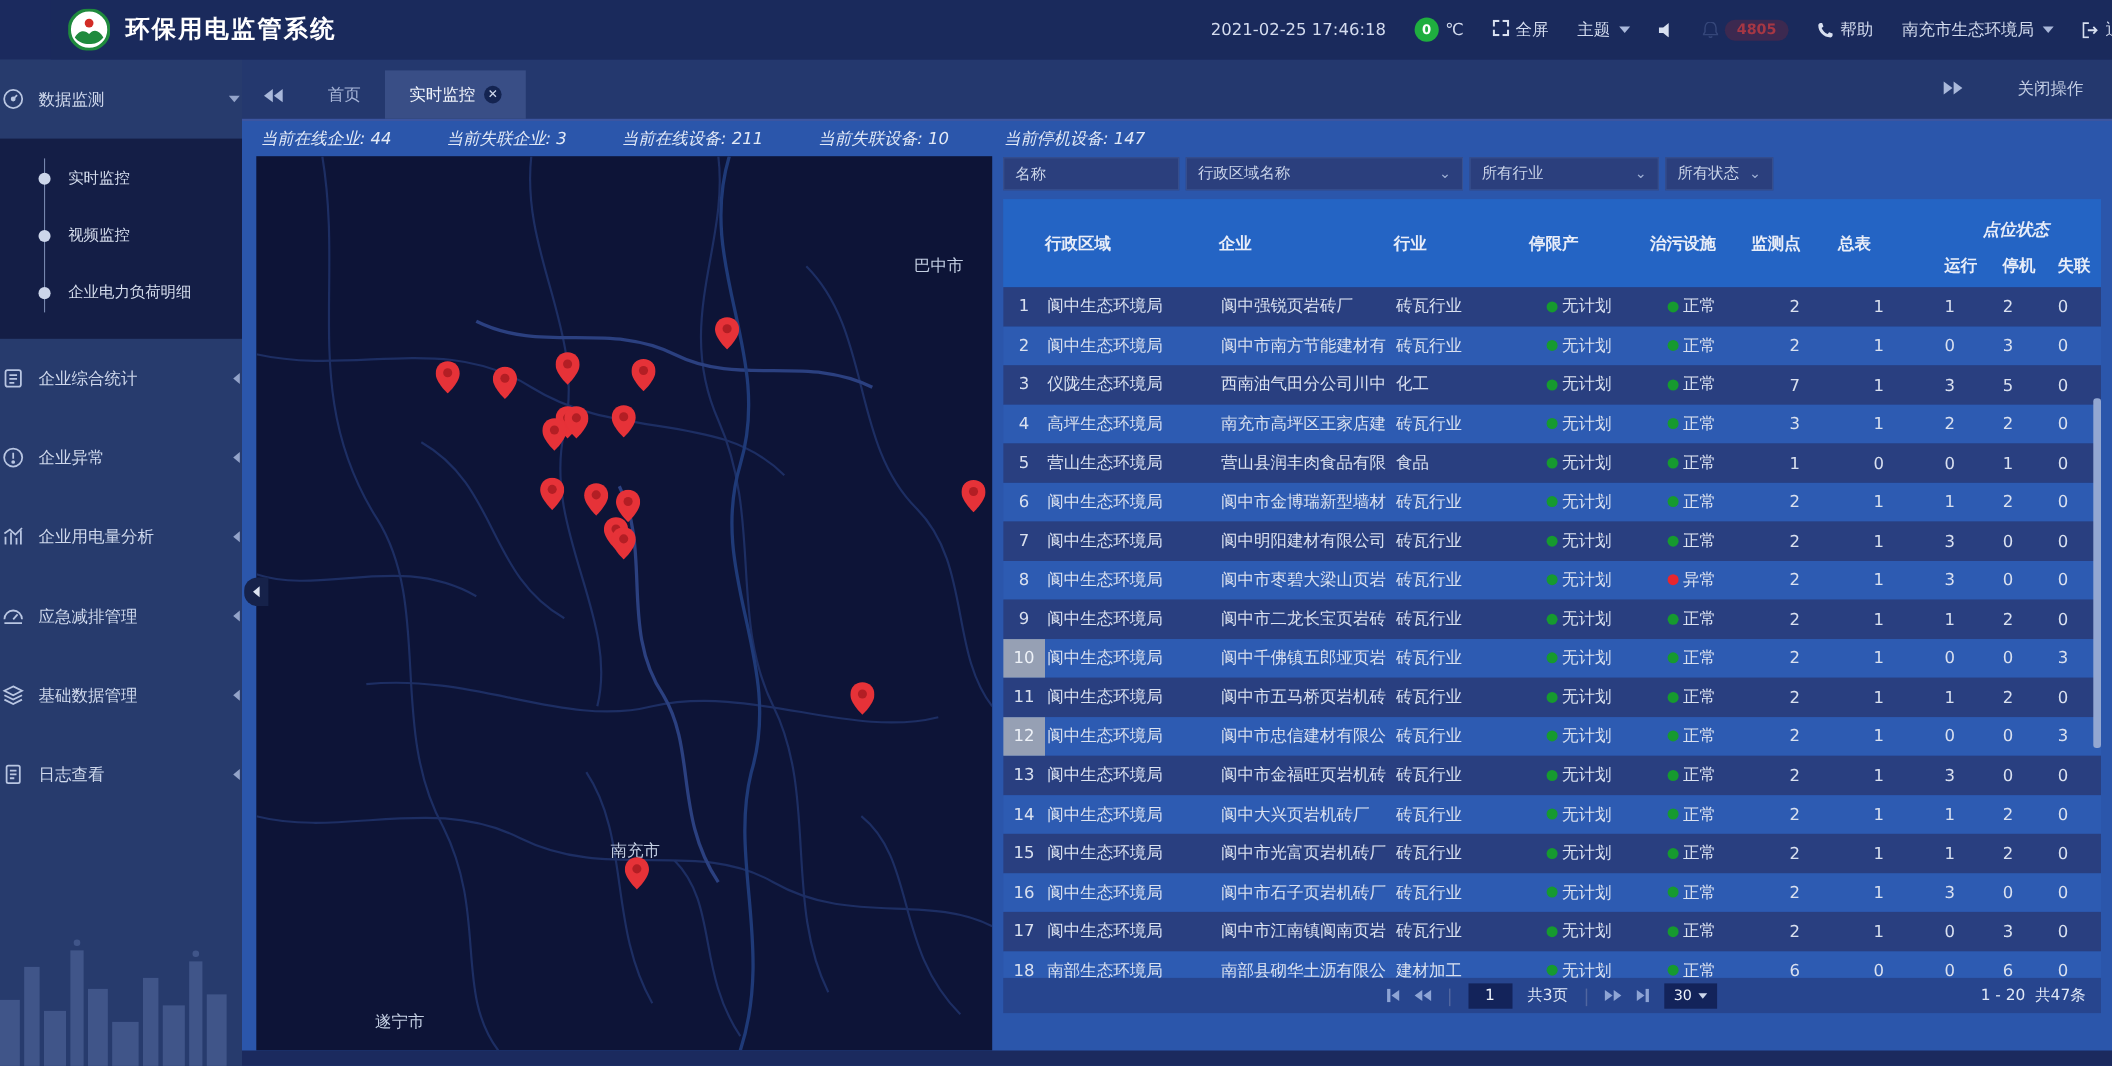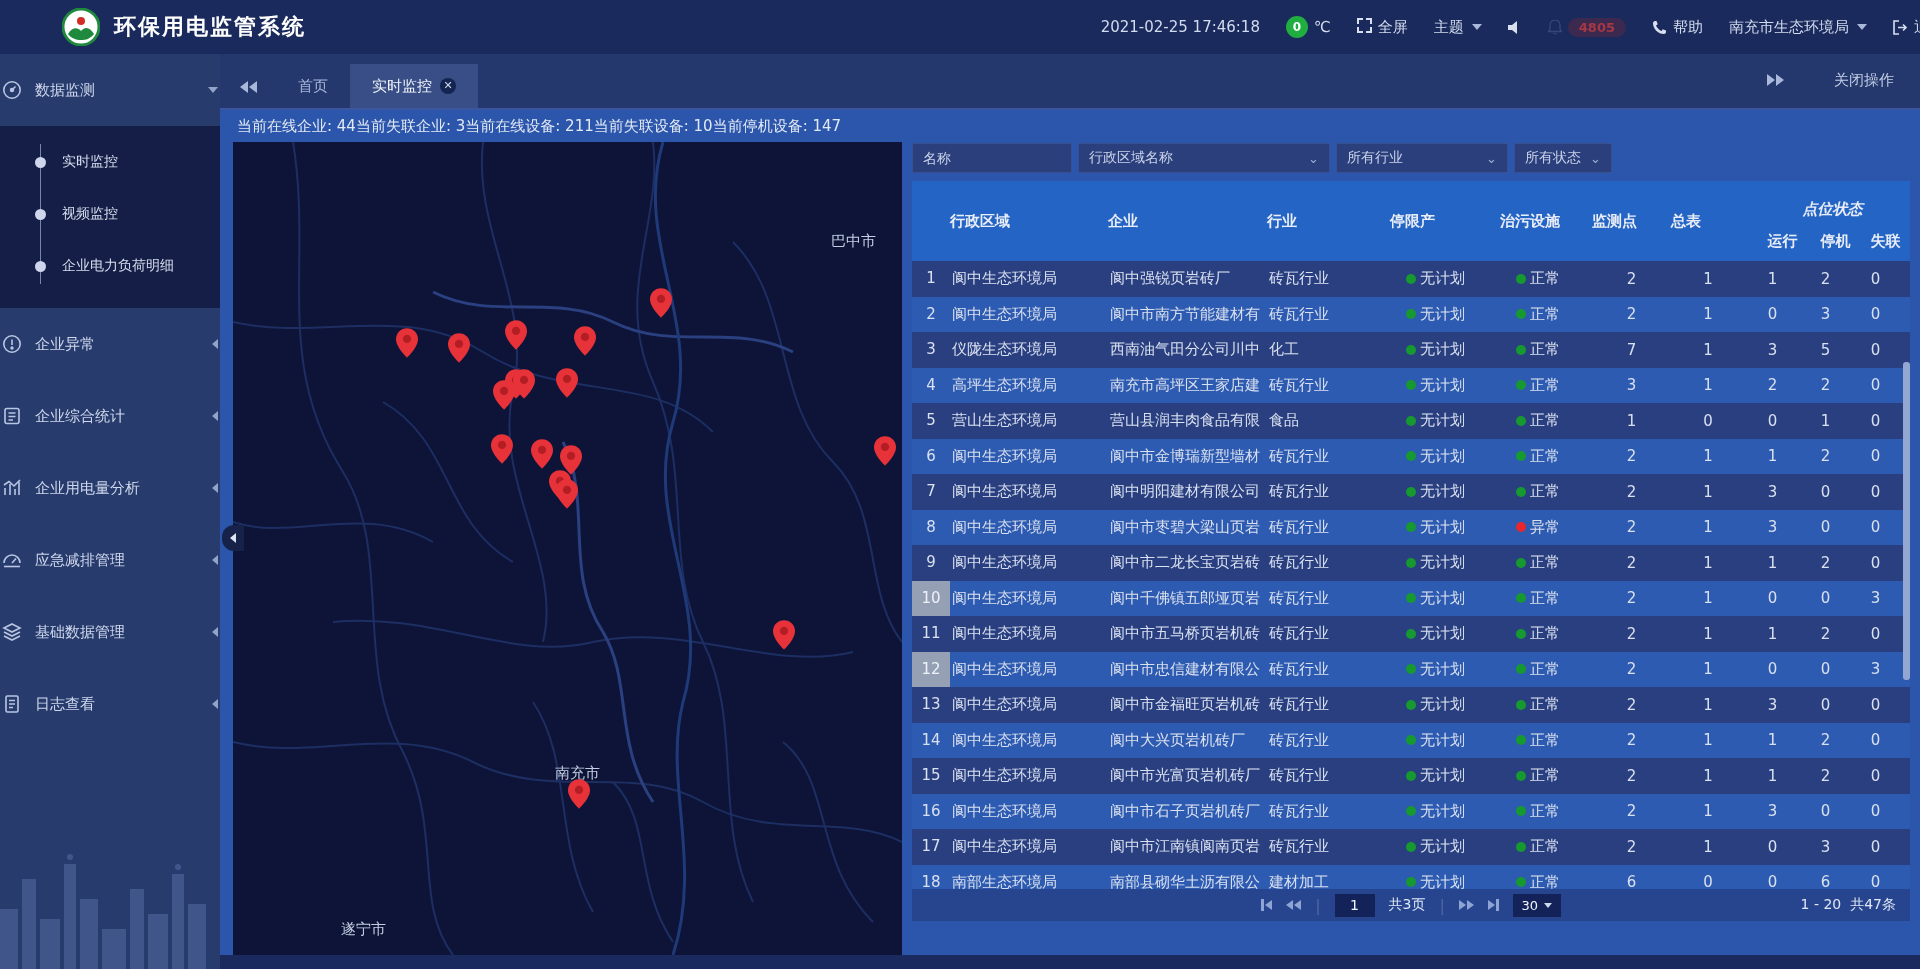--- a/index.html
+++ b/index.html
@@ -59,21 +59,21 @@
   .tab-close { width:16px; height:16px; border-radius:50%; background:#142451; color:#cfd8ec;
     font-size:11px; line-height:15px; text-align:center; }
   .tabstrip-right { margin-left:auto; display:flex; align-items:center; gap:50px; margin-right:26px;
     height:56px; color:#c2cde4; font-size:15px; }
   .tabstrip-right .dbl { display:flex; gap:1px; color:#a9b8da; cursor:pointer; }
 
   
   .content { position:absolute; left:220px; top:110px; width:1700px; height:859px; background:#2b56ab; }
   .bottom-strip { position:absolute; left:0; bottom:0; width:1700px; height:14px; background:#1b2a5e; }
   .statsbar { position:absolute; left:0; top:0; width:1700px; height:33px; display:flex;
-    align-items:center; padding-left:17px; color:#e2e9f6; font-size:15px; }
+    align-items:center; padding-left:17px; gap:50px; color:#e2e9f6; font-size:15px;font-style:italic; }
   .stat { white-space:nowrap; }
 
   
   .map { position:absolute; left:13px; top:32px; width:669px; height:813px; background:#0d1437; overflow:hidden; }
   .map-label { position:absolute; color:#c3cee2; font-size:15px; white-space:nowrap; }
   .pin { position:absolute; width:22px; height:30px; cursor:pointer; }
   .collapse-handle { position:absolute; left:2px; top:415px; width:22px; height:26px;
     background:#16224a; border-radius:12px 0 0 12px; display:flex; align-items:center;
     justify-content:center; color:#dde4f2; cursor:pointer; z-index:2; }
   .collapse-handle .tri-l { border-top-width:5px; border-bottom-width:5px; border-right-width:6px; }
@@ -217,33 +217,33 @@
         <span>视频监控</span>
       </div>
       <div class="sub-item">
         <span class="dot"></span>
         <span>企业电力负荷明细</span>
       </div>
     </div>
   <div id="sidebar-rest">
       <div class="menu-item">
         <span class="mi-icon"><svg width="20" height="20" viewBox="0 0 20 20" fill="none" stroke="#b9c6e2" stroke-width="1.6">
+            <rect x="3" y="2.5" width="14" height="15" rx="2"></rect>
+            <path d="M6.5 7 L13.5 7 M6.5 10.5 L13.5 10.5 M6.5 14 L11 14"></path>
+          </svg></span>
+        <span class="mi-label">企业综合统计</span>
+        <span class="chev-left"></span>
+      </div>
+      <div class="menu-item">
+        <span class="mi-icon"><svg width="20" height="20" viewBox="0 0 20 20" fill="none" stroke="#b9c6e2" stroke-width="1.6">
             <circle cx="10" cy="10" r="8.2"></circle>
             <path d="M10 5.5 L10 11"></path>
             <circle cx="10" cy="14" r="0.9" fill="#b9c6e2"></circle>
           </svg></span>
         <span class="mi-label">企业异常</span>
-        <span class="chev-left"></span>
-      </div>
-      <div class="menu-item">
-        <span class="mi-icon"><svg width="20" height="20" viewBox="0 0 20 20" fill="none" stroke="#b9c6e2" stroke-width="1.6">
-            <rect x="3" y="2.5" width="14" height="15" rx="2"></rect>
-            <path d="M6.5 7 L13.5 7 M6.5 10.5 L13.5 10.5 M6.5 14 L11 14"></path>
-          </svg></span>
-        <span class="mi-label">企业综合统计</span>
         <span class="chev-left"></span>
       </div>
       <div class="menu-item">
         <span class="mi-icon"><svg width="20" height="20" viewBox="0 0 20 20" fill="none" stroke="#b9c6e2" stroke-width="1.6">
             <path d="M3 17 L3 10 M8 17 L8 6 M13 17 L13 11 M17 17 L17 4"></path>
             <path d="M2 7 L7 3.5 L12 8 L18 2"></path>
           </svg></span>
         <span class="mi-label">企业用电量分析</span>
         <span class="chev-left"></span>
       </div>

